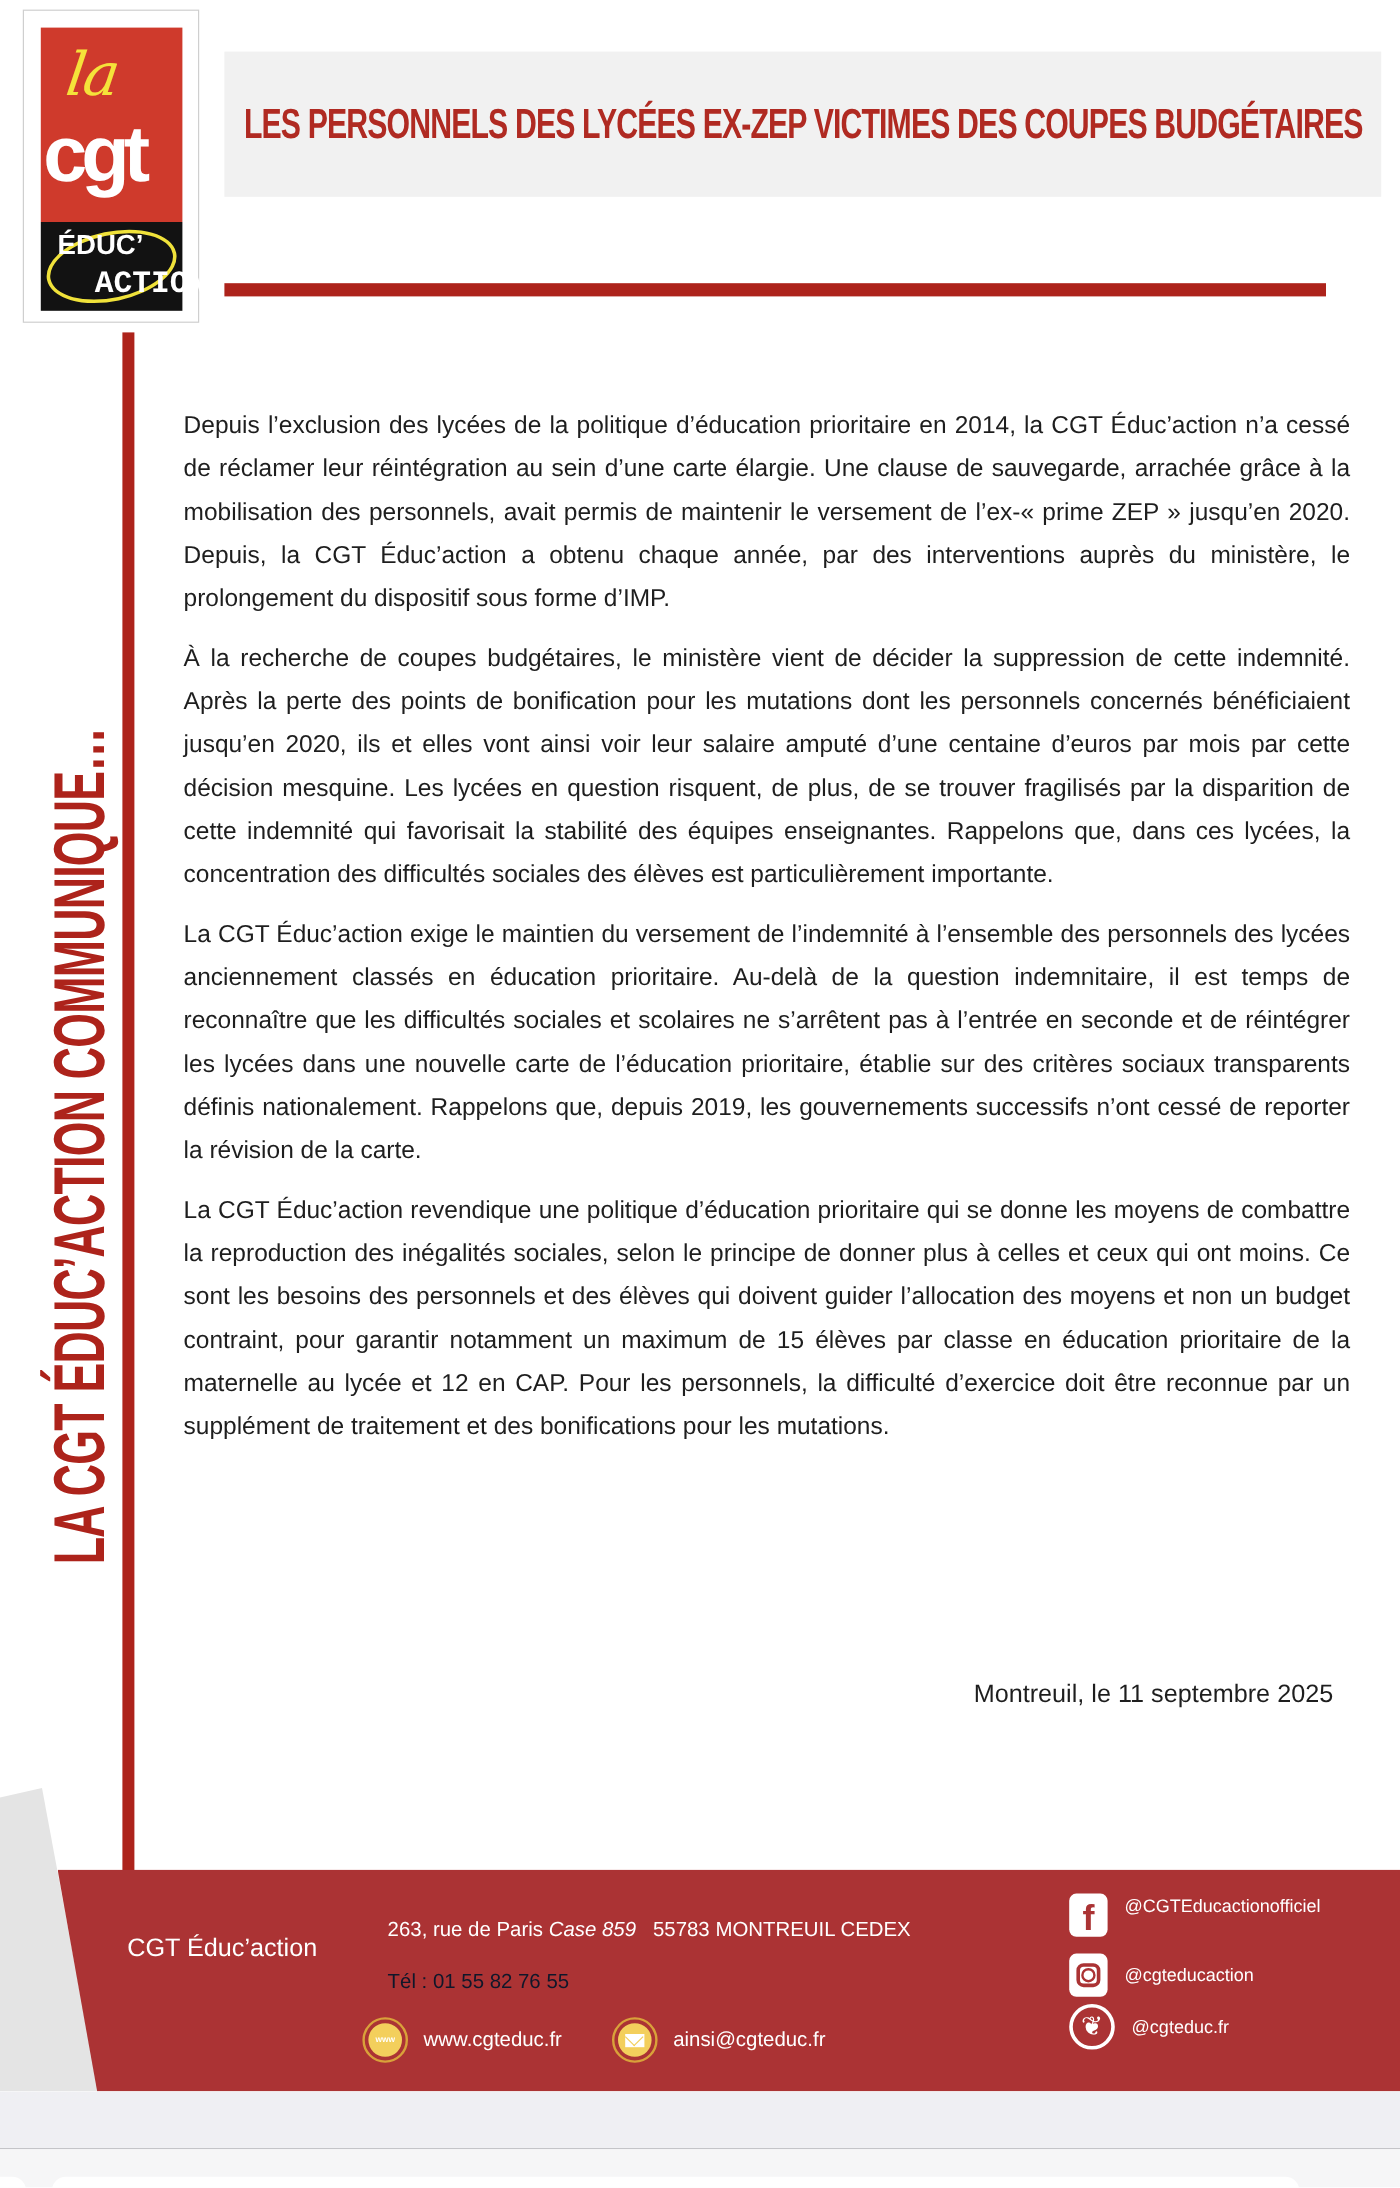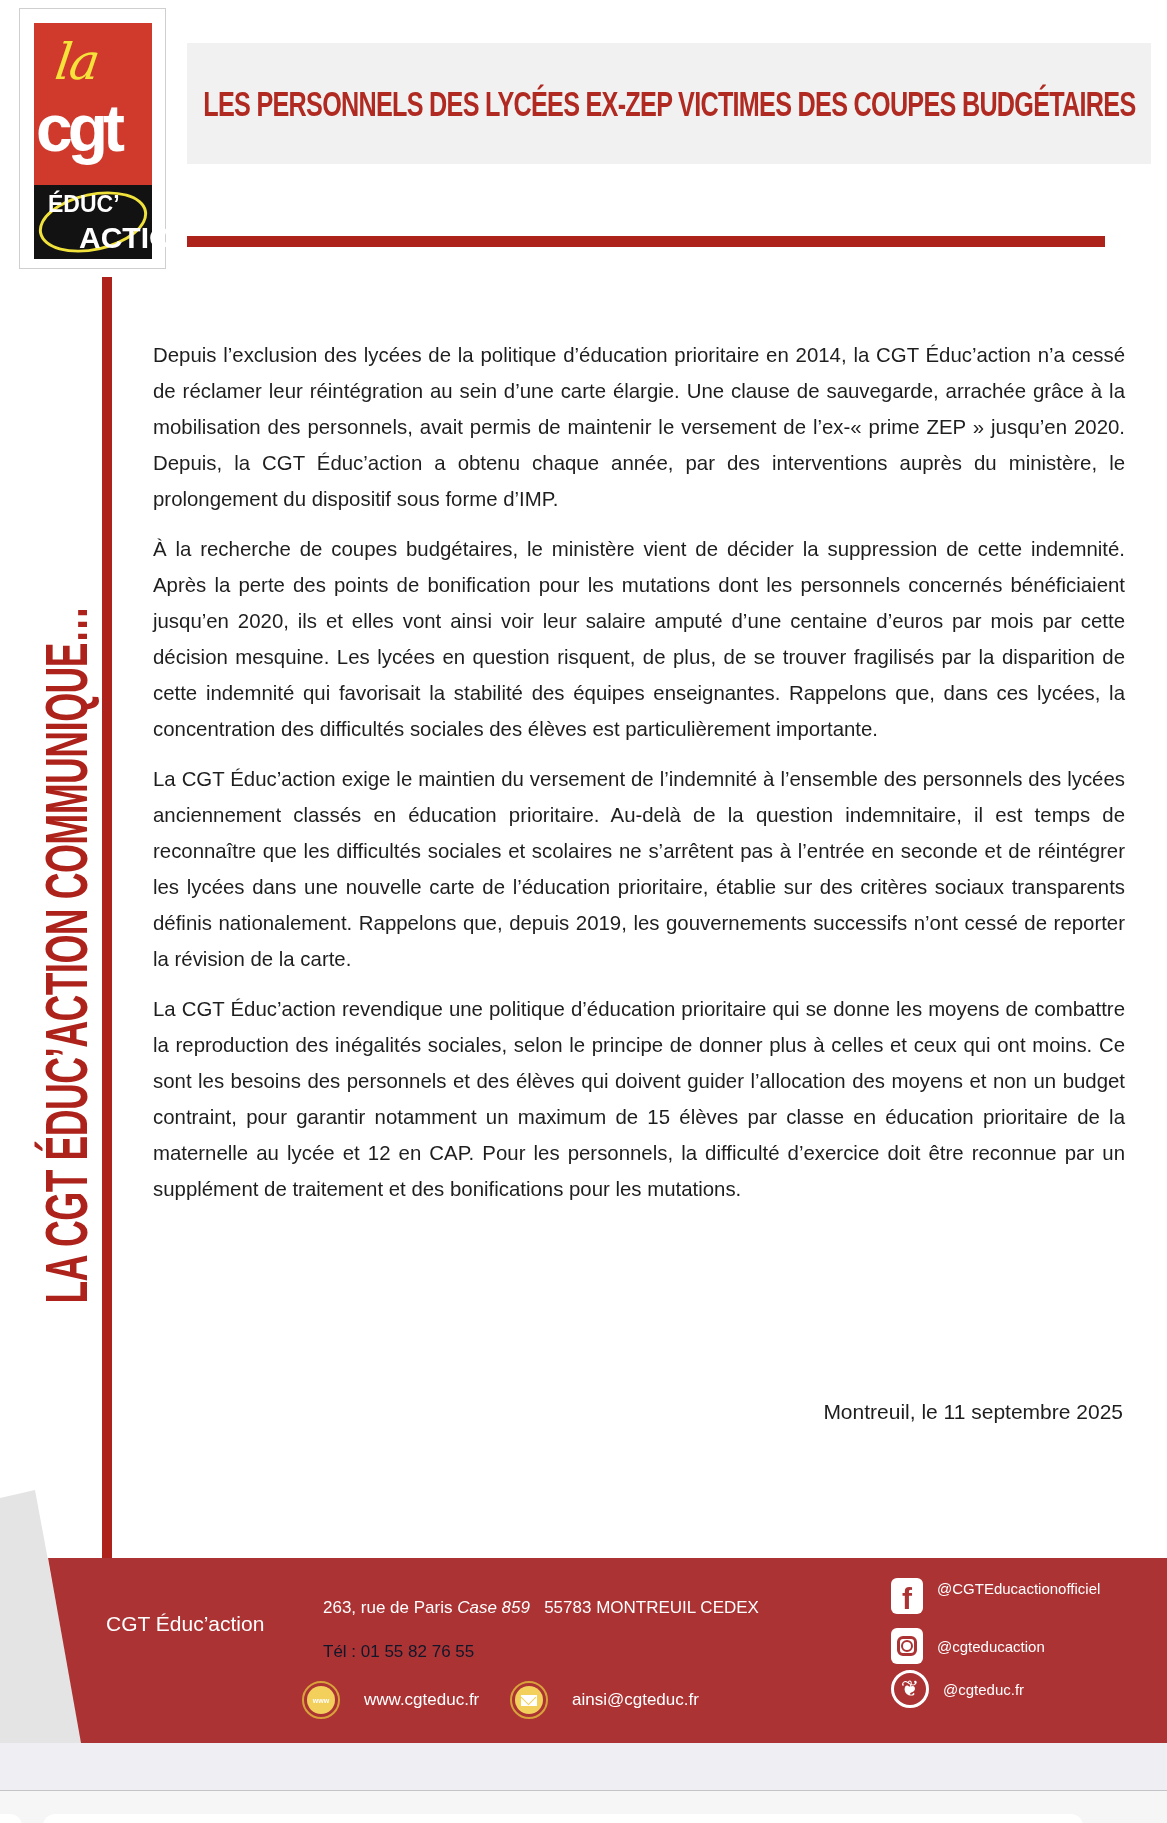--- a/index.html
+++ b/index.html
@@ -30,22 +30,22 @@
     }
     .logo-ring {
       position: absolute; left: 4px; top: 8px; width: 110px; height: 58px;
       border: 3px solid #f0e23a; border-radius: 50%; transform: rotate(-12deg);
     }
     .logo-educ {
       position: absolute; left: 14px; top: 8px; font-family: Liberation Sans, sans-serif;
       font-weight: bold; font-size: 23px; color: #ffffff; line-height: 1;
     }
     .logo-action {
-      position: absolute; left: 8px; top: 38px; font-family: Liberation Sans, sans-serif;
-      font-weight: bold; font-size: 30px; color: #ffffff; line-height: 1; padding-left: 37px;
+      position: absolute; left: 8px; top: 38px; font-family: Liberation Mono, monospace;
+      font-weight: bold; font-size: 26px; color: #ffffff; line-height: 1; padding-left: 37px;
     }
 
     
     .title-box {
       position: absolute; left: 187px; top: 43px; width: 964px; height: 121px;
       background: #f1f1f1; display: flex; align-items: center; justify-content: center;
     }
     .title-text {
       font-family: "Liberation Sans", sans-serif; font-weight: bold; font-size: 35px;
       color: #b02a22; letter-spacing: -1px; transform: scaleX(0.72); white-space: nowrap;
@@ -72,21 +72,21 @@
     }
 
     
     .body-text {
       position: absolute; left: 153px; top: 337px; width: 972px;
       font-family: "Liberation Sans", sans-serif; font-size: 20.4px; line-height: 36px;
       color: #1e1e1e; text-align: justify;
     }
     .body-text p { margin-bottom: 14px; }
     .signoff {
-      position: absolute; right: 44px; top: 1400px; font-size: 21px; color: #1e1e1e;
+      position: absolute; right: 56px; top: 1400px; font-size: 21px; color: #1e1e1e;
       font-family: "Liberation Sans", sans-serif;
     }
 
     
     .deco-gray {
       position: absolute; left: 0; top: 1490px; width: 82px; height: 253px;
       background: #e4e4e4;
       clip-path: polygon(0 8px, 35px 0, 82px 253px, 0 253px);
     }
 
@@ -103,21 +103,21 @@
     .footer-address {
       position: absolute; left: 323px; top: 1598px; font-size: 17px; color: #ffffff;
       font-family: "Liberation Sans", sans-serif; white-space: nowrap;
     }
     .footer-address i { font-style: italic; }
     .footer-phone {
       position: absolute; left: 323px; top: 1642px; font-size: 17px; color: #0f172a;
       font-family: "Liberation Sans", sans-serif;
     }
     .footer-contact {
-      position: absolute; top: 1681px; display: flex; align-items: center; gap: 24px;
+      position: absolute; top: 1681px; display: flex; align-items: center; gap: 13px;
       font-size: 17px; color: #ffffff; font-family: "Liberation Sans", sans-serif;
     }
     .footer-contact.web { left: 302px; }
     .footer-contact.mail { left: 510px; }
     .coin {
       width: 38px; height: 38px; border-radius: 50%; border: 2px solid #d9a13a;
       display: flex; align-items: center; justify-content: center;
     }
     .coin-inner {
       width: 28px; height: 28px; border-radius: 50%; background: #f3cf5c;

